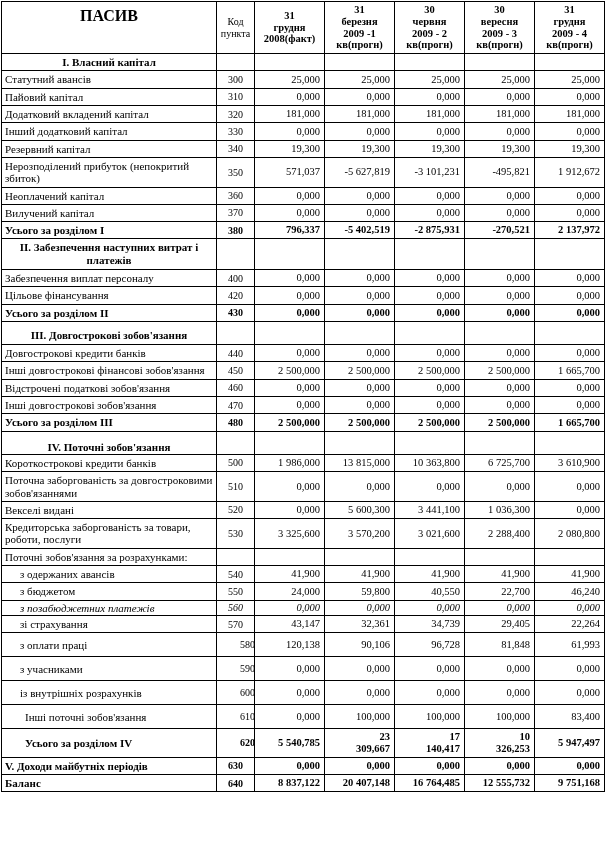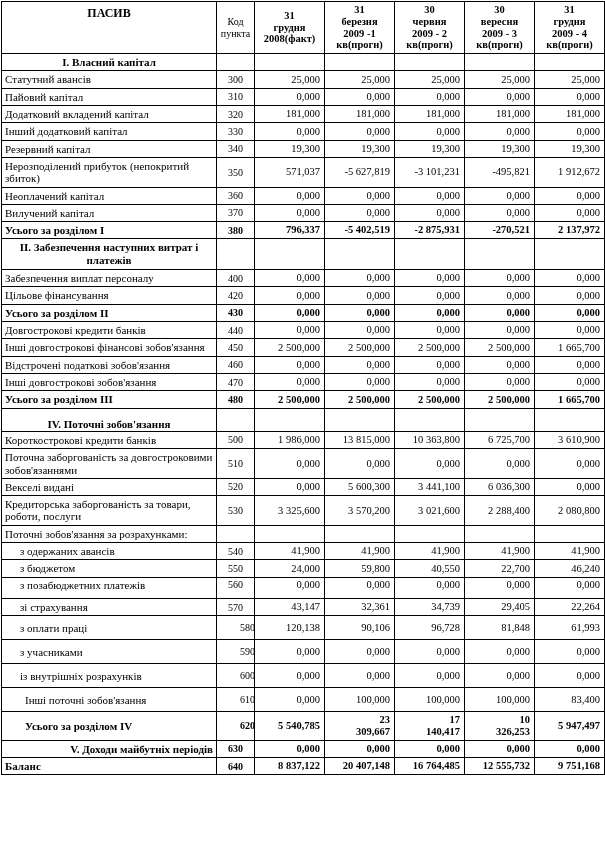--- a/index.html
+++ b/index.html
@@ -5,32 +5,32 @@
   html,body{margin:0;padding:0;background:#fff;}
   body{font-family:"Liberation Serif","DejaVu Serif",serif;color:#000;}
   .sheet{width:605px;min-height:857px;background:#fff;box-sizing:border-box;padding:1px;}
   table{border-collapse:collapse;width:603px;table-layout:fixed;}
   col.c-name{width:215px;}
   col.c-code{width:38px;}
   col.c-val{width:70px;}
   th,td{border:1px solid #000;padding:2px 3px;vertical-align:middle;overflow:hidden;
         font-size:11px;line-height:1.12;box-sizing:border-box;}
   thead th{font-weight:bold;text-align:center;height:46px;}
-  th.name-h{vertical-align:top;padding-top:5px;font-size:12px;}
+  th.name-h{vertical-align:top;padding-top:5px;font-size:16px;}
   th.code-h{font-weight:normal;font-size:10px;vertical-align:middle;}
   th.period div{font-size:10.5px;}
   td.label{text-align:left;height:15px;}
   td.code{text-align:center;font-size:10px;}
   td.val{text-align:right;font-size:10.5px;padding-right:4px;}
   tr.section td.label{text-align:center;font-weight:bold;}
-  tr.section_total td.label{text-align:right;}
+  tr.section_total td.label{text-align:left;}
   tr.total td, tr.section_total td{font-weight:bold;}
   tr.sub td.label{padding-left:18px;}
   tr.tall td{height:24px;padding-left:23px;}
-  tr.short td{height:10px;padding-top:1px;padding-bottom:7px;}
+  tr.short td{height:10px;padding-top:1px;padding-bottom:1px;font-style:italic;}
   tr.section-tall td{height:23px;vertical-align:bottom;padding-bottom:3px;}
   tr.section-thin td{height:11px;padding-top:9px;padding-bottom:1px;}
 </style>
 </head>
 <body>
 
 <div class="sheet">
   <table>
     <colgroup>
       <col class="c-name">
@@ -195,20 +195,29 @@
         </tr>
         <tr class="total">
           <td class="label">Усього за розділом II</td>
           <td class="code">430</td>
           <td class="val">0,000</td>
           <td class="val">0,000</td>
           <td class="val">0,000</td>
           <td class="val">0,000</td>
           <td class="val">0,000</td>
         </tr>
+        <tr class="section section-tall">
+          <td class="label">III. Довгострокові зобов'язання</td>
+          <td class="code"></td>
+          <td class="val"></td>
+          <td class="val"></td>
+          <td class="val"></td>
+          <td class="val"></td>
+          <td class="val"></td>
+        </tr>
         <tr class="item">
           <td class="label">Довгострокові кредити банків</td>
           <td class="code">440</td>
           <td class="val">0,000</td>
           <td class="val">0,000</td>
           <td class="val">0,000</td>
           <td class="val">0,000</td>
           <td class="val">0,000</td>
         </tr>
         <tr class="item">
@@ -273,21 +282,21 @@
           <td class="val">0,000</td>
           <td class="val">0,000</td>
           <td class="val">0,000</td>
         </tr>
         <tr class="item">
           <td class="label">Векселі видані</td>
           <td class="code">520</td>
           <td class="val">0,000</td>
           <td class="val">5 600,300</td>
           <td class="val">3 441,100</td>
-          <td class="val">6 036,300</td>
+          <td class="val">1 036,300</td>
           <td class="val">0,000</td>
         </tr>
         <tr class="item">
           <td class="label">Кредиторська заборгованість за товари, роботи, послуги</td>
           <td class="code">530</td>
           <td class="val">3 325,600</td>
           <td class="val">3 570,200</td>
           <td class="val">3 021,600</td>
           <td class="val">2 288,400</td>
           <td class="val">2 080,800</td>

